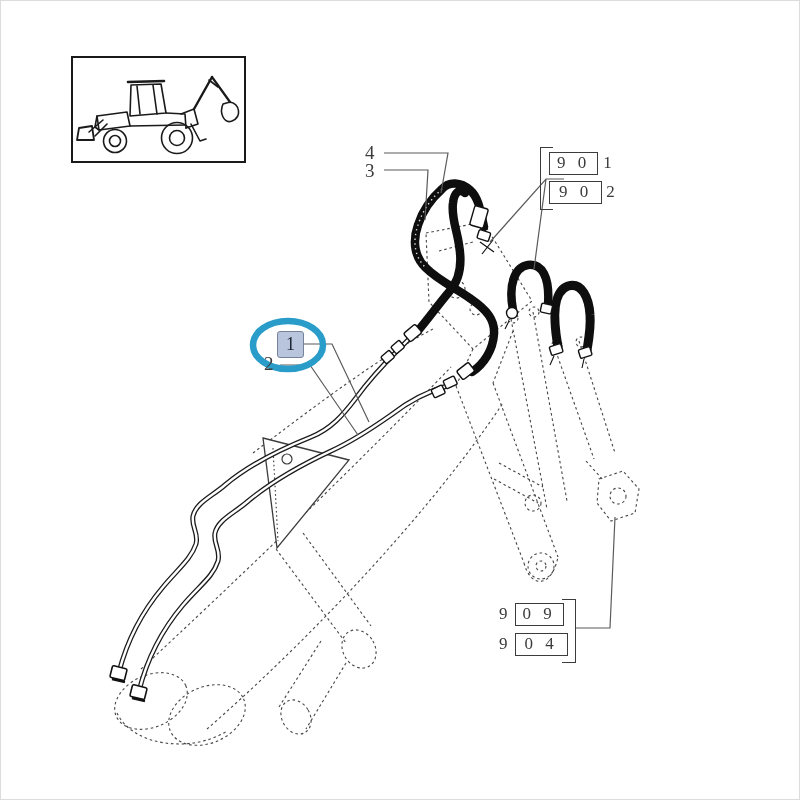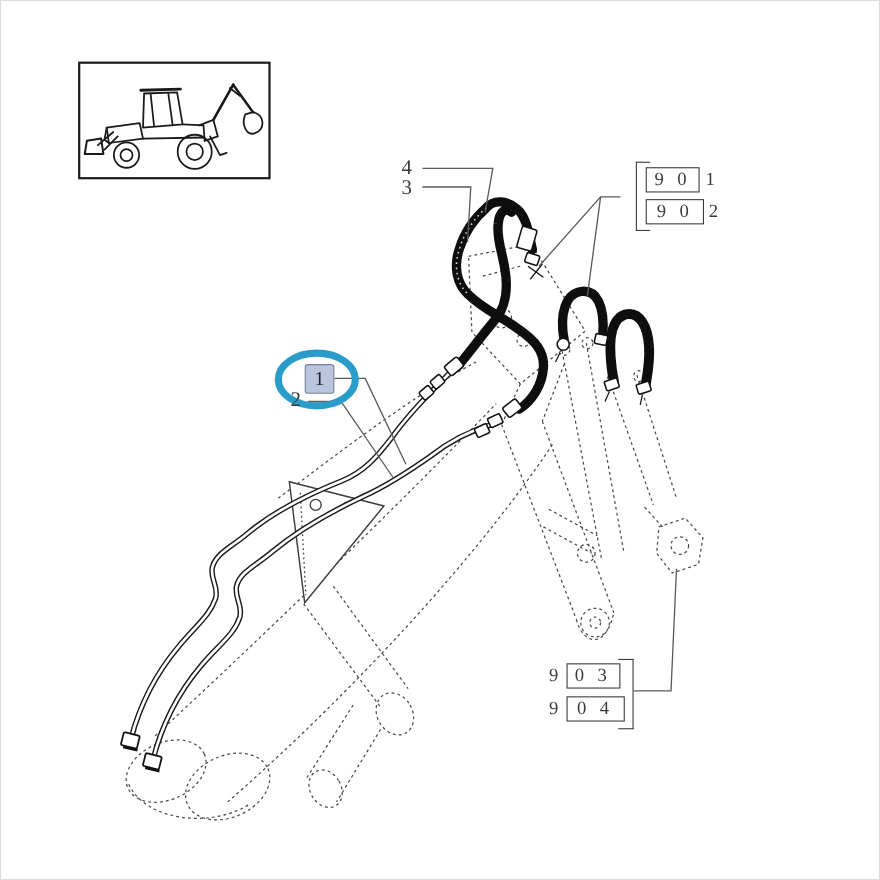--- a/index.html
+++ b/index.html
@@ -182,36 +182,36 @@
     <ellipse cx="287" cy="344" rx="35" ry="24" fill="none" style="stroke:var(--highlight,#2a9cc9);stroke-width:6.5;"></ellipse>
   </svg>
 
   <div class="abs part-label" style="left:364px;top:142px">4</div>
   <div class="abs part-label" style="left:364px;top:160px">3</div>
   <div class="abs part-label" style="left:263px;top:353px">2</div>
   <div class="abs chip">
     <span>1</span>
   </div>
 
-  <div class="abs" style="left:577px;top:145px;width:95px;height:66px">
+  <div class="abs" style="left:539px;top:145px;width:95px;height:66px">
     <div class="abs bracket-l" style="left:0;top:1px;width:12px;height:61px"></div>
     <div class="ref-row" style="left:9px;top:5px">
       <span class="ref-box">9 0</span>
       <span class="ref-out" style="margin-left:5px">1</span>
     </div>
     <div class="ref-row" style="left:9px;top:34px">
       <span class="ref-box" style="padding:0 9px">9 0</span>
       <span class="ref-out" style="margin-left:4px">2</span>
     </div>
   </div>
 
   <div class="abs" style="left:498px;top:596px;width:90px;height:68px">
     <div class="ref-row" style="left:0;top:5px">
       <span class="ref-out">9</span>
-      <span class="ref-box" style="margin-left:5px">0 3</span>
+      <span class="ref-box" style="margin-left:5px">0 9</span>
     </div>
     <div class="ref-row" style="left:0;top:35px">
       <span class="ref-out">9</span>
       <span class="ref-box" style="margin-left:5px;padding:0 9px">0 4</span>
     </div>
     <div class="abs bracket-r" style="left:63px;top:2px;width:13px;height:62px"></div>
   </div>
 
 </div>
 

